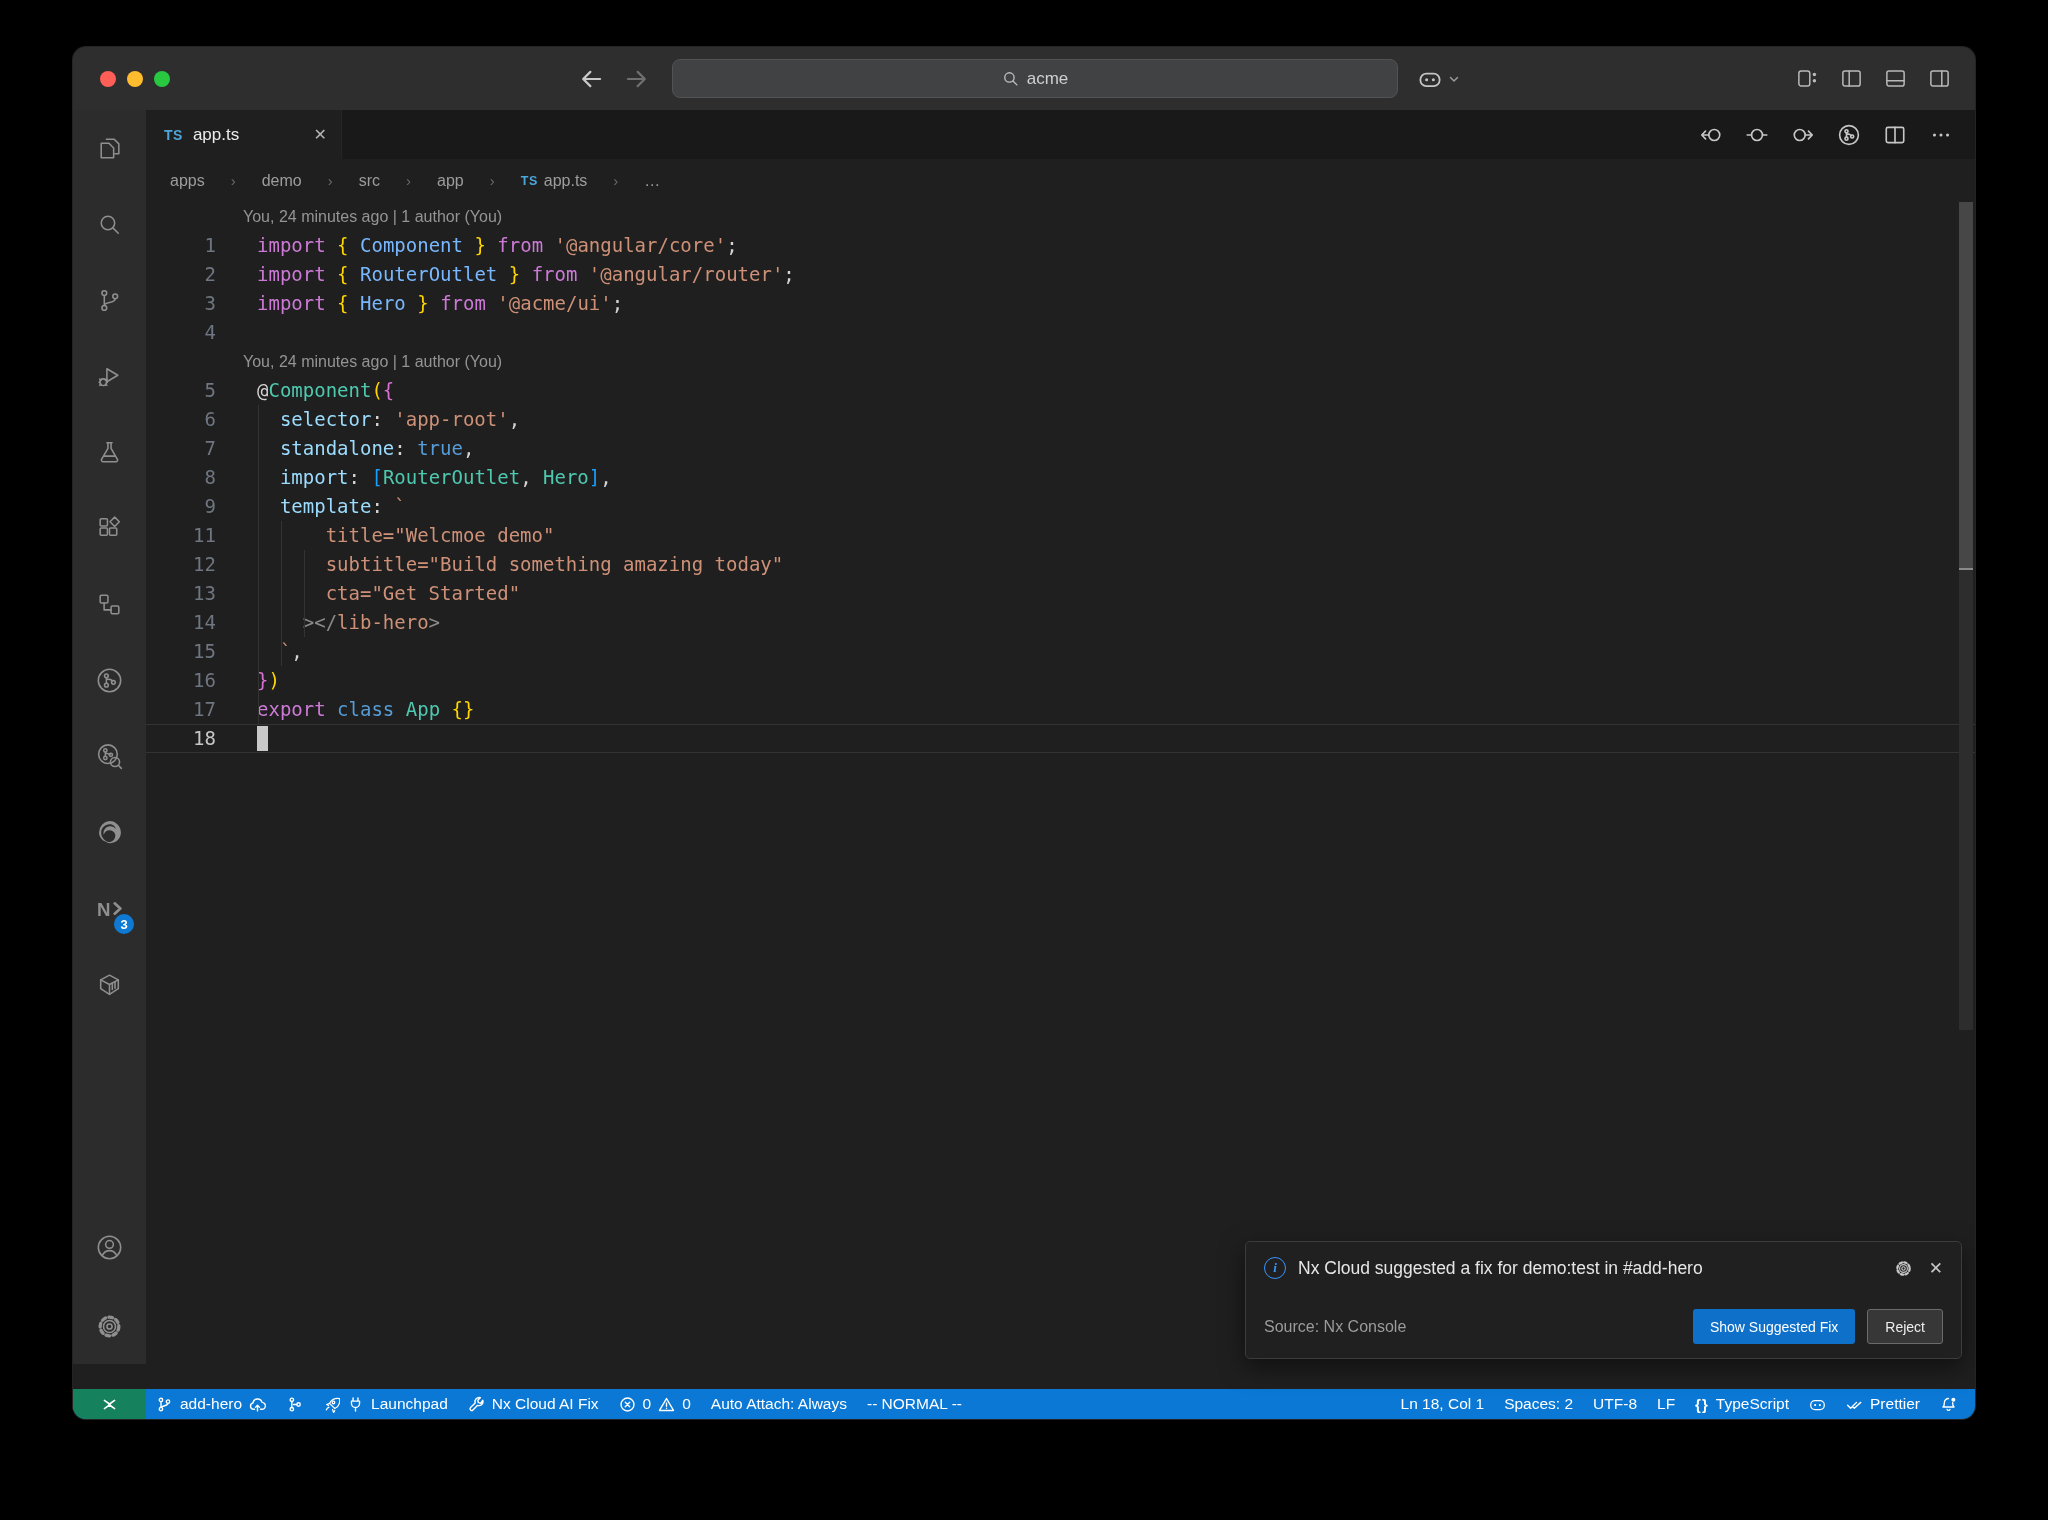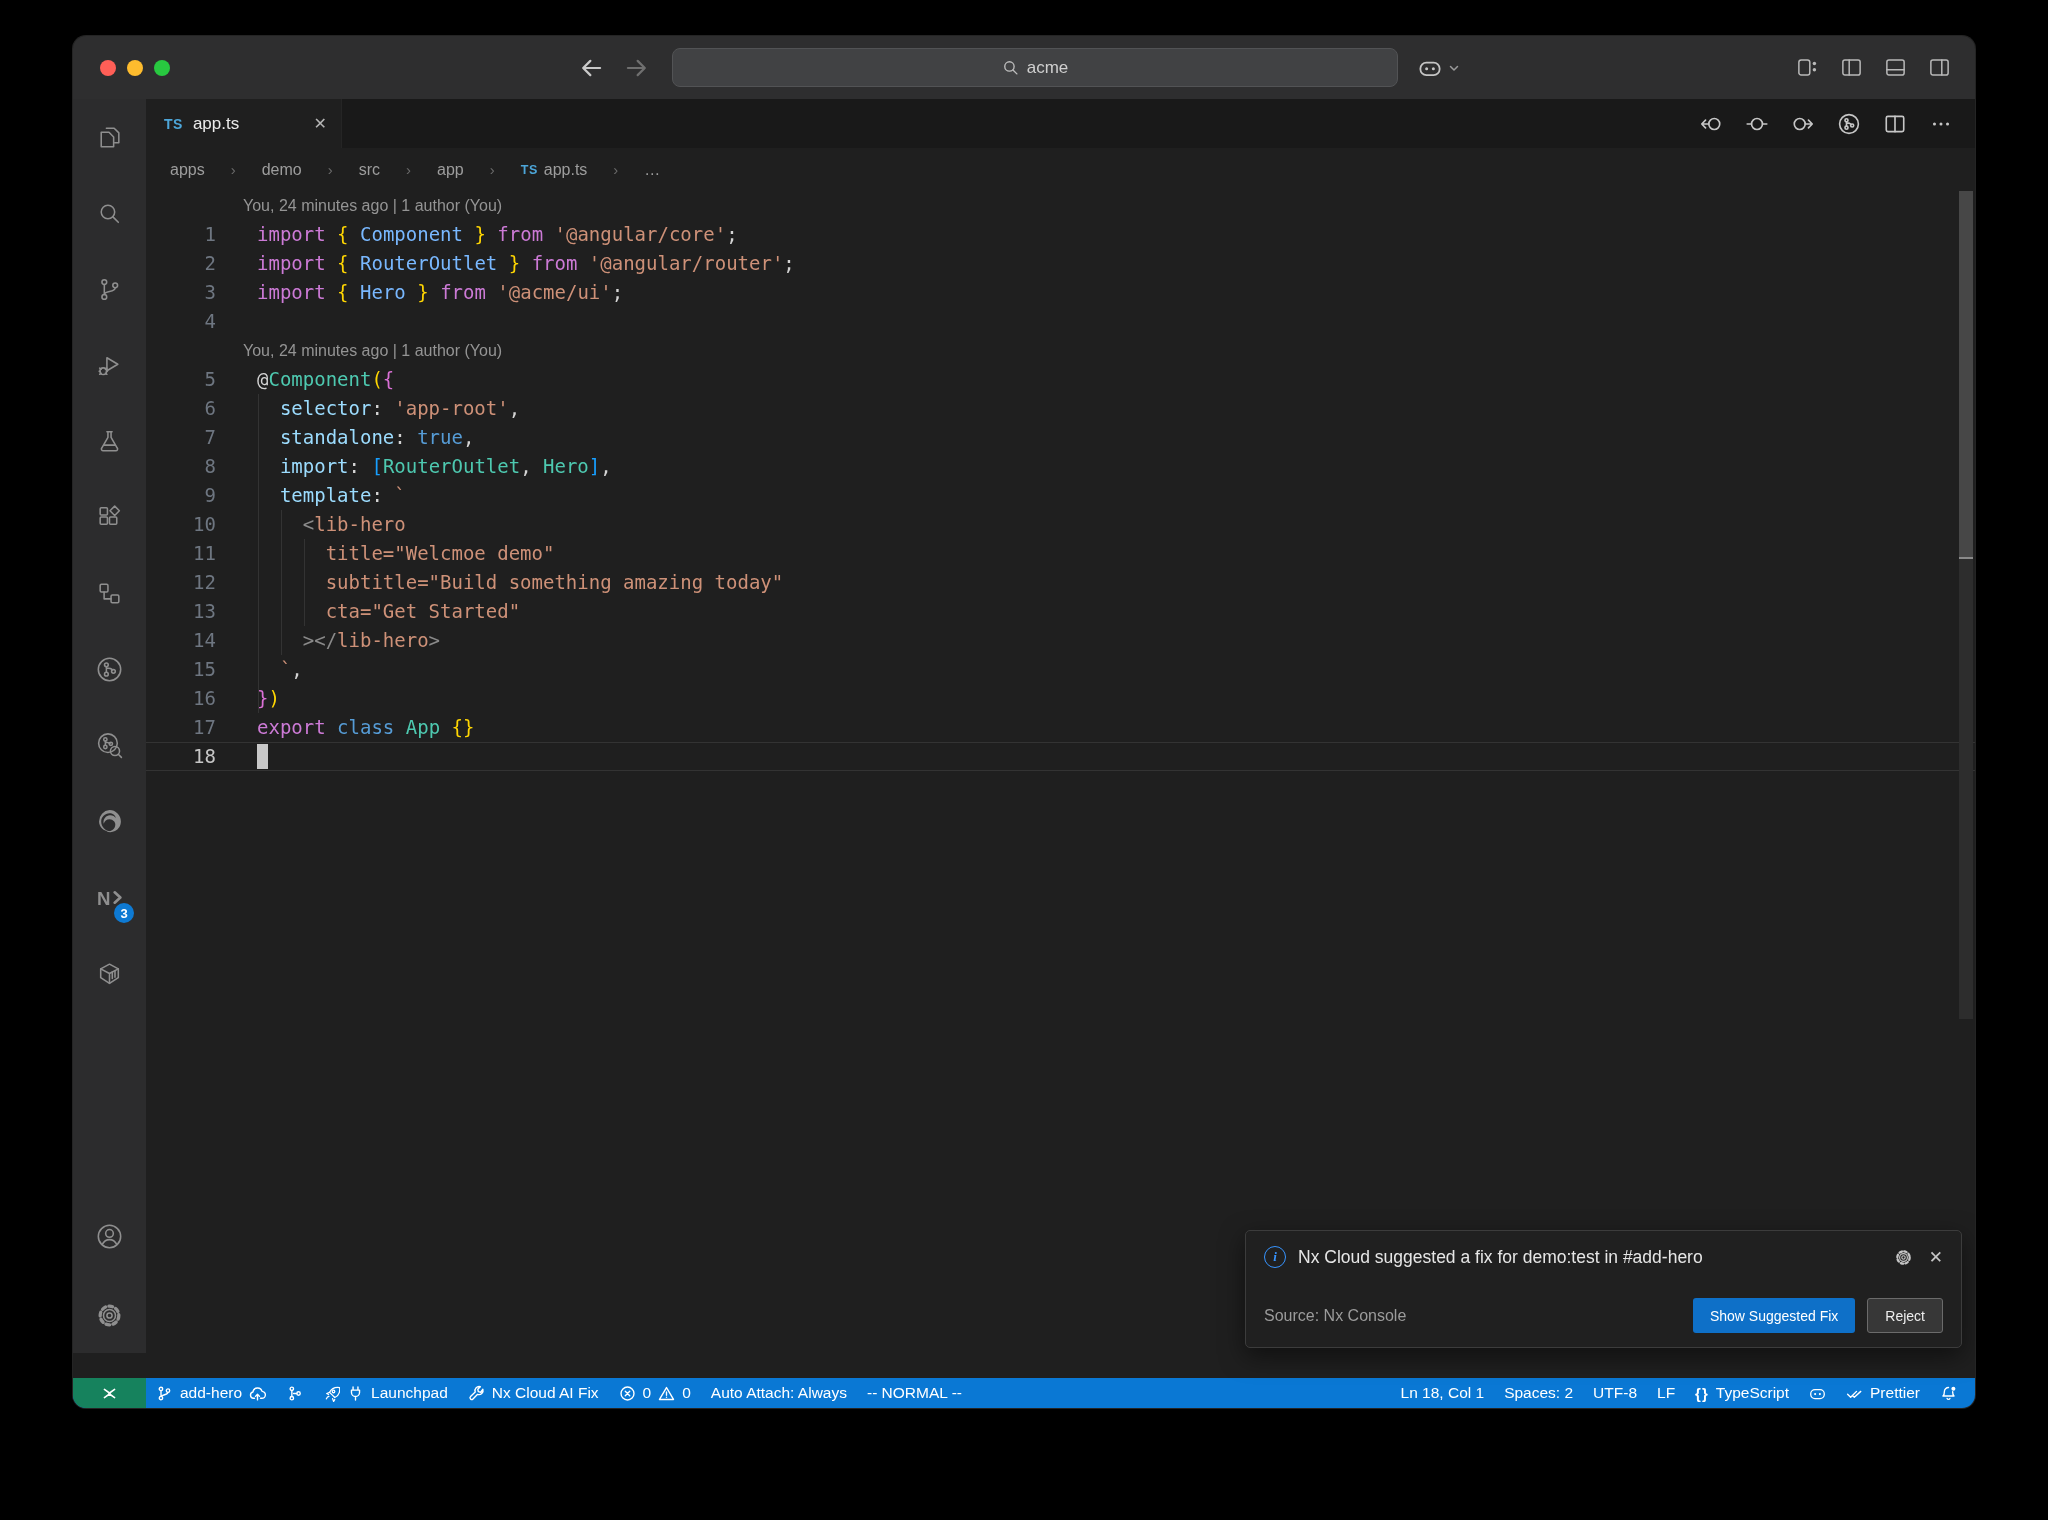--- a/index.html
+++ b/index.html
@@ -1,21 +1,21 @@
 <!DOCTYPE html>
 <html><head>
 <meta charset="utf-8">
 <style>
   * { margin:0; padding:0; box-sizing:border-box; }
   html,body { width:2048px; height:1520px; background:#000; overflow:hidden;
               font-family:"Liberation Sans", sans-serif; }
   .screen { position:relative; width:2048px; height:1520px; background:#000; }
 
   
-  .window { position:absolute; left:73px; top:36px; width:1902px; height:1372px;
+  .window { position:absolute; left:73px; top:47px; width:1902px; height:1372px;
             background:#1f1f1f; border-radius:13px; overflow:hidden;
             box-shadow:0 0 0 1px rgba(255,255,255,.14), 0 30px 70px rgba(0,0,0,.8);
             display:flex; flex-direction:column; }
 
   
   .titlebar { position:relative; height:63px; flex:0 0 63px; background:#2e2e2f; }
   .traffic { position:absolute; left:27px; top:50%; transform:translateY(-50%); display:flex; gap:11px; }
   .traffic span { width:16px; height:16px; border-radius:50%; display:block; }
   .nav-arrows { position:absolute; left:505px; top:0; height:100%; display:flex; align-items:center; gap:20px; }
   .nav-btn { width:26px; height:26px; color:#c9c9c9; }
@@ -386,21 +386,20 @@
               <div class="code-row"><span class="ln">1</span><span><span class="c-kw">import</span><span class="c-pl"> </span><span class="c-b1">{</span><span class="c-pl"> </span><span class="c-blue">Component</span><span class="c-pl"> </span><span class="c-b1">}</span><span class="c-pl"> </span><span class="c-kw">from</span><span class="c-pl"> </span><span class="c-str">'@angular/core'</span><span class="c-pl">;</span></span></div>
               <div class="code-row"><span class="ln">2</span><span><span class="c-kw">import</span><span class="c-pl"> </span><span class="c-b1">{</span><span class="c-pl"> </span><span class="c-blue">RouterOutlet</span><span class="c-pl"> </span><span class="c-b1">}</span><span class="c-pl"> </span><span class="c-kw">from</span><span class="c-pl"> </span><span class="c-str">'@angular/router'</span><span class="c-pl">;</span></span></div>
               <div class="code-row"><span class="ln">3</span><span><span class="c-kw">import</span><span class="c-pl"> </span><span class="c-b1">{</span><span class="c-pl"> </span><span class="c-blue">Hero</span><span class="c-pl"> </span><span class="c-b1">}</span><span class="c-pl"> </span><span class="c-kw">from</span><span class="c-pl"> </span><span class="c-str">'@acme/ui'</span><span class="c-pl">;</span></span></div>
               <div class="code-row"><span class="ln">4</span><span></span></div>
               <div class="blame-row">You, 24 minutes ago | 1 author (You)</div>
               <div class="code-row"><span class="ln">5</span><span><span class="c-pl">@</span><span class="c-teal">Component</span><span class="c-b1">(</span><span class="c-b2">{</span></span></div>
               <div class="code-row"><span class="ln">6</span><span><span class="c-pl">  </span><span class="c-prop">selector</span><span class="c-pl">: </span><span class="c-str">'app-root'</span><span class="c-pl">,</span></span></div>
               <div class="code-row"><span class="ln">7</span><span><span class="c-pl">  </span><span class="c-prop">standalone</span><span class="c-pl">: </span><span class="c-kw2">true</span><span class="c-pl">,</span></span></div>
               <div class="code-row"><span class="ln">8</span><span><span class="c-pl">  </span><span class="c-prop">import</span><span class="c-pl">: </span><span class="c-b3">[</span><span class="c-teal">RouterOutlet</span><span class="c-pl">, </span><span class="c-teal">Hero</span><span class="c-b3">]</span><span class="c-pl">,</span></span></div>
               <div class="code-row"><span class="ln">9</span><span><span class="c-pl">  </span><span class="c-prop">template</span><span class="c-pl">: </span><span class="c-str">`</span></span></div>
-              <div class="code-row"><span class="ln">10</span><span><span class="c-pl">    </span><span class="c-tp">&lt;</span><span class="c-str">lib-hero</span></span></div>
               <div class="code-row"><span class="ln">11</span><span><span class="c-pl">      </span><span class="c-str">title="Welcmoe demo"</span></span></div>
               <div class="code-row"><span class="ln">12</span><span><span class="c-pl">      </span><span class="c-str">subtitle="Build something amazing today"</span></span></div>
               <div class="code-row"><span class="ln">13</span><span><span class="c-pl">      </span><span class="c-str">cta="Get Started"</span></span></div>
               <div class="code-row"><span class="ln">14</span><span><span class="c-pl">    </span><span class="c-tp">&gt;&lt;/</span><span class="c-str">lib-hero</span><span class="c-tp">&gt;</span></span></div>
               <div class="code-row"><span class="ln">15</span><span><span class="c-pl">  </span><span class="c-str">`</span><span class="c-pl">,</span></span></div>
               <div class="code-row"><span class="ln">16</span><span><span class="c-b2">}</span><span class="c-b1">)</span></span></div>
               <div class="code-row"><span class="ln">17</span><span><span class="c-kw">export</span><span class="c-pl"> </span><span class="c-kw2">class</span><span class="c-pl"> </span><span class="c-teal">App</span><span class="c-pl"> </span><span class="c-b1">{}</span></span></div>
               <div class="code-row current"><span class="ln">18</span><span><span class="cursor-block"></span></span></div>
             </div>
           <div class="scrollbar">

